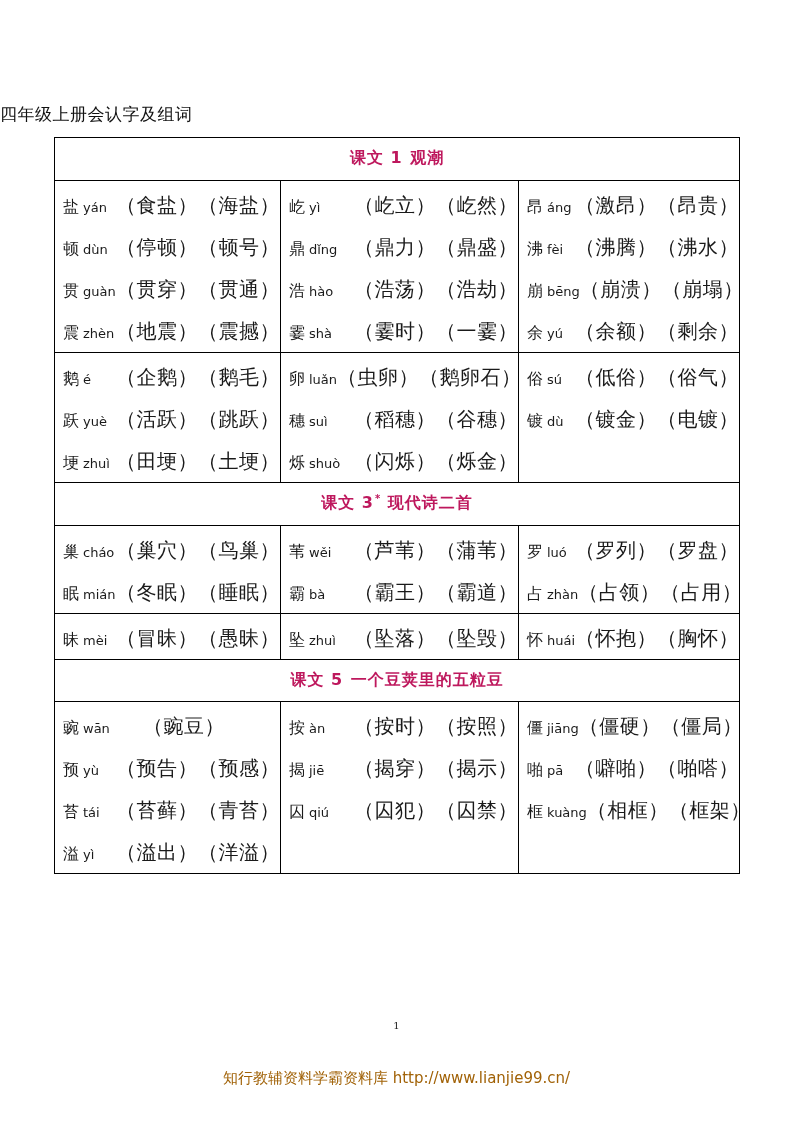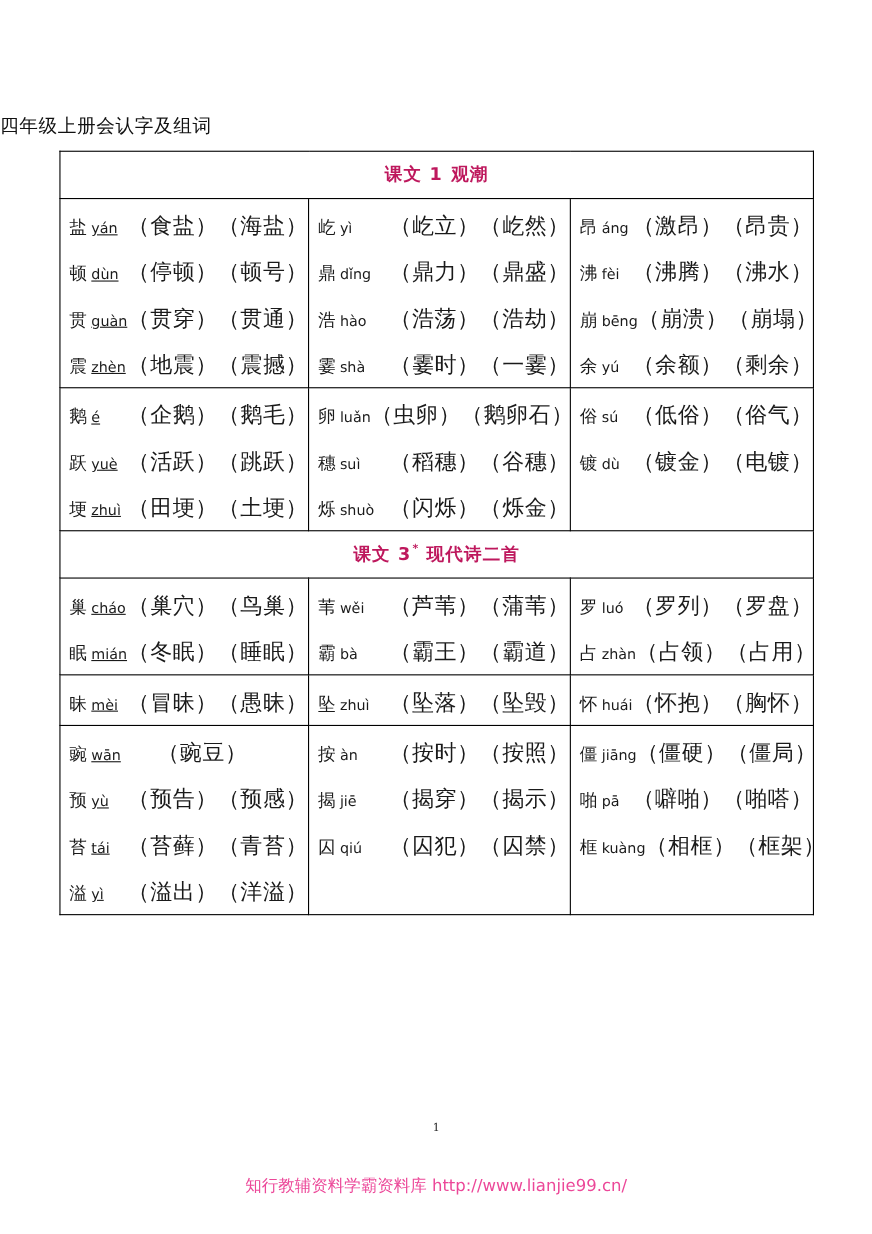--- a/index.html
+++ b/index.html
@@ -67,41 +67,41 @@
     }
     .entry .pinyin {
       font-family: "DejaVu Sans", sans-serif;
       font-size: 13px;
       display: inline-block;
     }
     .entry .words {
       font-size: 20px;
       letter-spacing: 0.5px;
     }
-    .col1 .pinyin { width: 60px; text-decoration: underline; }
+    .col1 .pinyin { width: 60px; }
     .col2 .pinyin { width: 62px; }
     .col3 .pinyin { width: 64px; }
     .page-number {
       position: absolute;
       top: 1020px;
       left: 0;
       width: 793px;
       text-align: center;
       font-size: 10px;
       font-family: "DejaVu Serif", serif;
       color: #222;
     }
     .footer-watermark {
       position: absolute;
       top: 1069px;
       left: 0;
       width: 793px;
       text-align: center;
       font-size: 15px;
-      color: #ec4899;
+      color: #a16207;
     }
   </style>
 </head>
 <body>
 
 <div class="doc-title">四年级上册会认字及组词</div>
 
 <table class="vocab-table">
   <colgroup>
     <col style="width:226px">
@@ -309,20 +309,23 @@
         <td class="col3">
           <div class="cell-inner">
             <div class="entry">
               <span class="char">怀</span>
               <span class="pinyin">huái</span>
               <span class="words">（怀抱）（胸怀）</span>
             </div>
           </div>
         </td>
       </tr>
+      <tr class="lesson-header" style="height: 42px;">
+        <td colspan="3"><span>课文 5</span><sup></sup><span>&nbsp;</span><span>一个豆荚里的五粒豆</span></td>
+      </tr>
       <tr style="height: 169px;">
         <td class="col1">
           <div class="cell-inner">
             <div class="entry">
               <span class="char">豌</span>
               <span class="pinyin">wān</span>
               <span class="words">（豌豆）</span>
             </div>
             <div class="entry">
               <span class="char">预</span>

